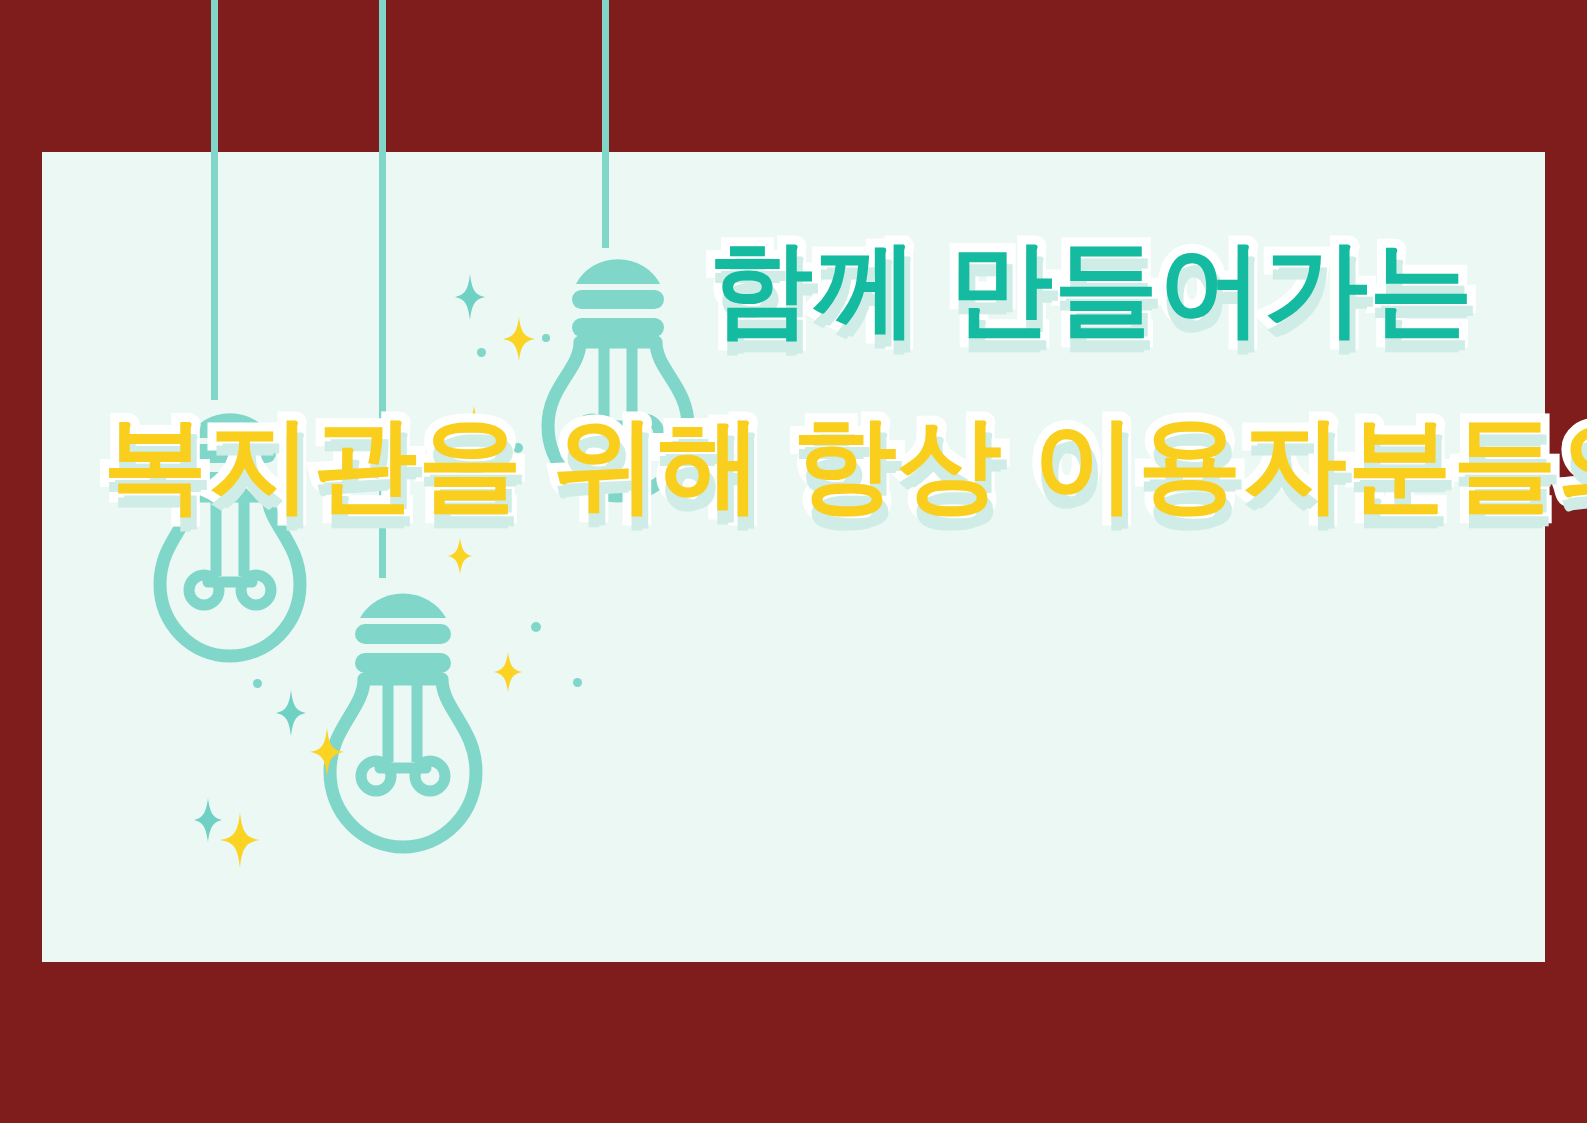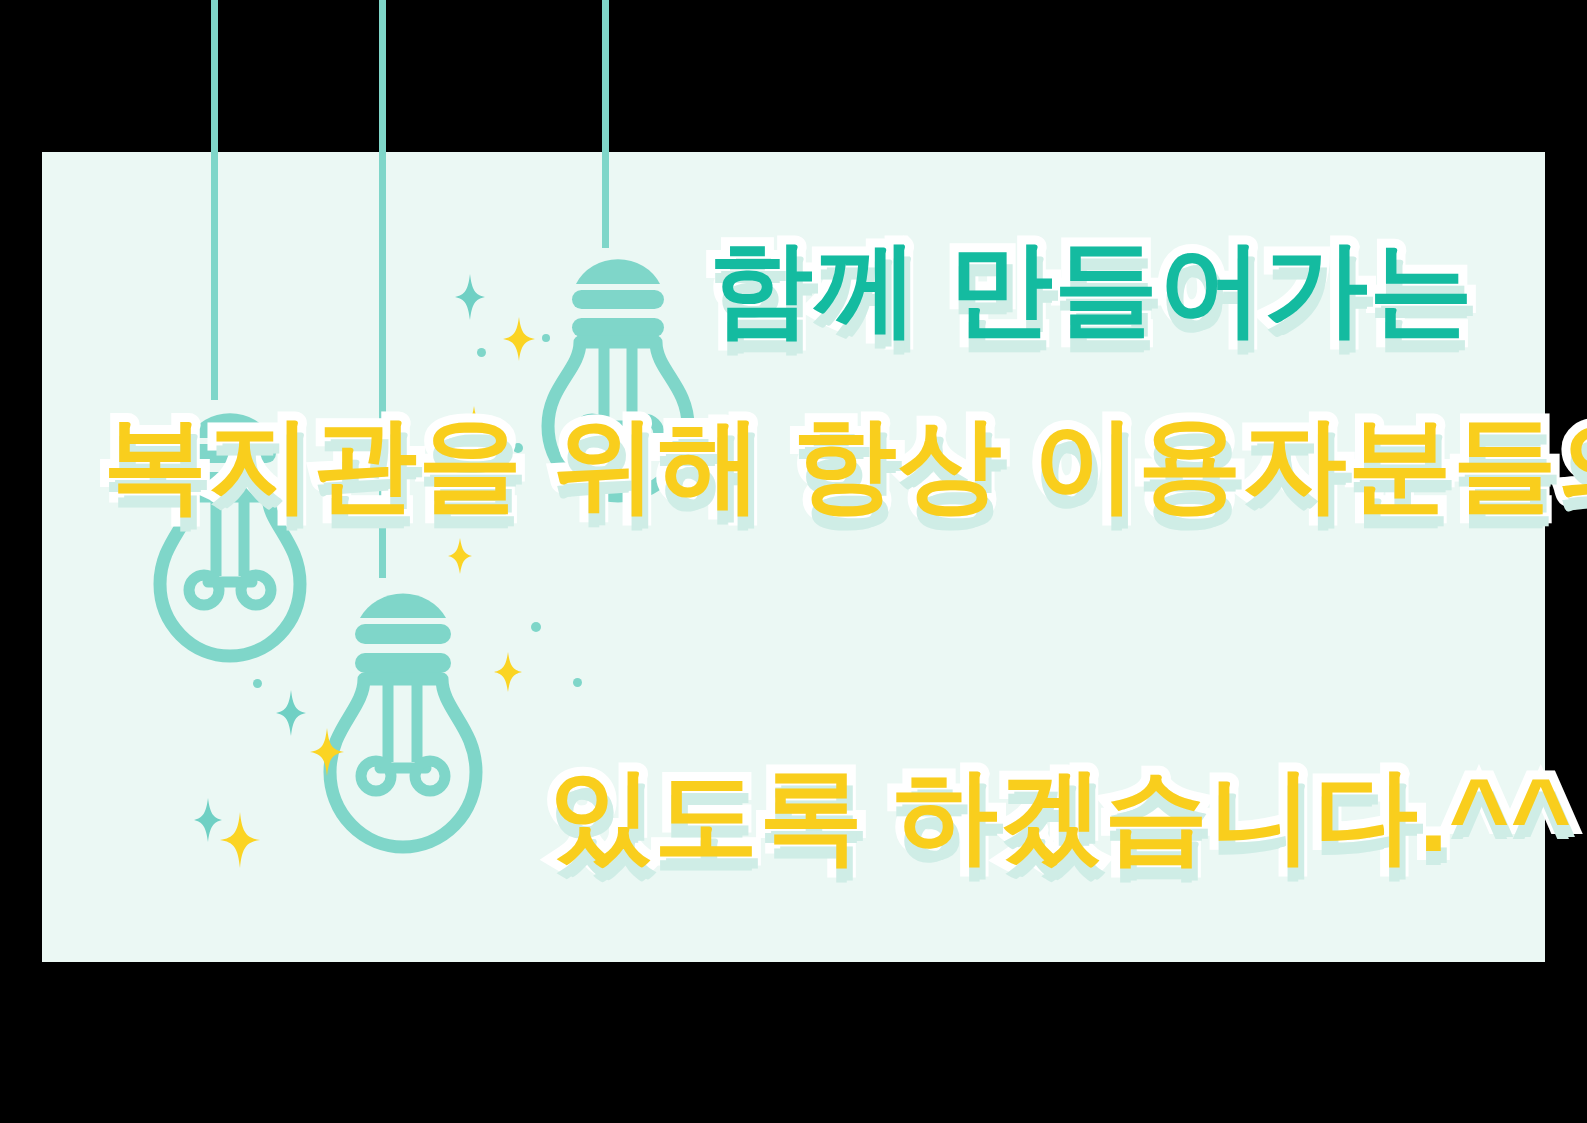--- a/index.html
+++ b/index.html
@@ -6,21 +6,21 @@
   html, body {
     margin: 0;
     padding: 0;
     background: #ffffff;
   }
   #banner {
     position: relative;
     width: 1587px;
     height: 1123px;
     overflow: hidden;
-    background: #000000;
+    background: #7f1d1d;
     font-family: "Liberation Sans", "DejaVu Sans", sans-serif;
   }
 
   
   .cord {
     position: absolute;
     top: 0;
     width: 7px;
     background: #7FD6C9;
   }
@@ -230,18 +230,15 @@
 
   </div>
 
   <div id="headline">
     <div class="line line-teal l1">
       <span class="txt">함께 만들어가는</span>
     </div>
     <div class="line line-yellow l2">
       <span class="txt">복지관을 위해 항상 이용자분들의</span>
     </div>
-    <div class="line line-yellow l4">
-      <span class="txt">있도록 하겠습니다.^^</span>
-    </div>
   </div>
 
 </div>
 
 </body></html>

